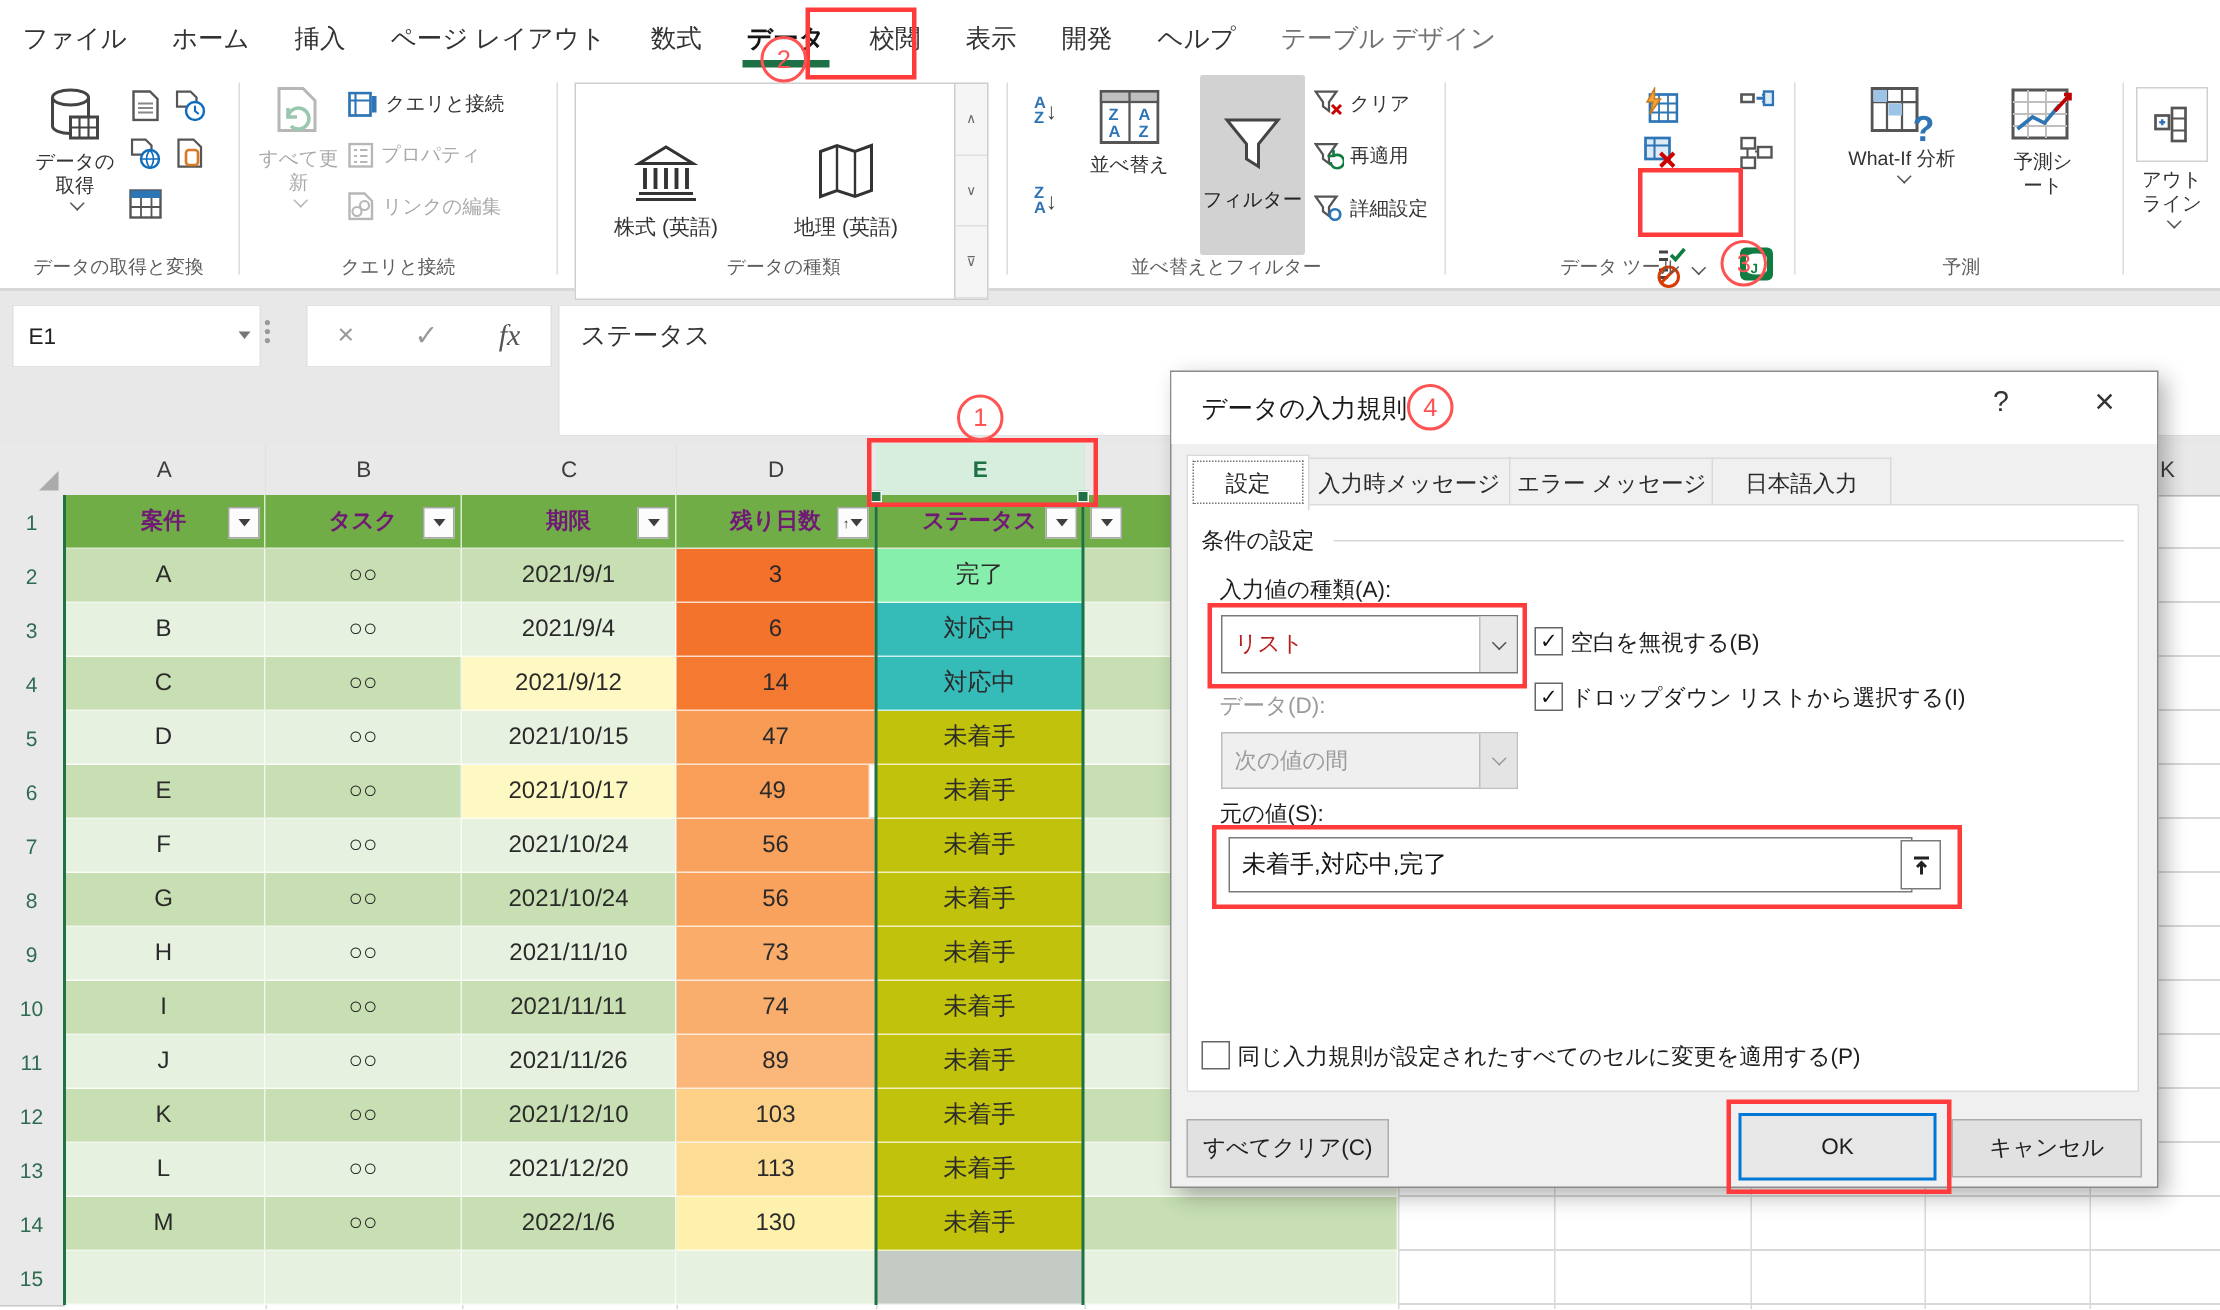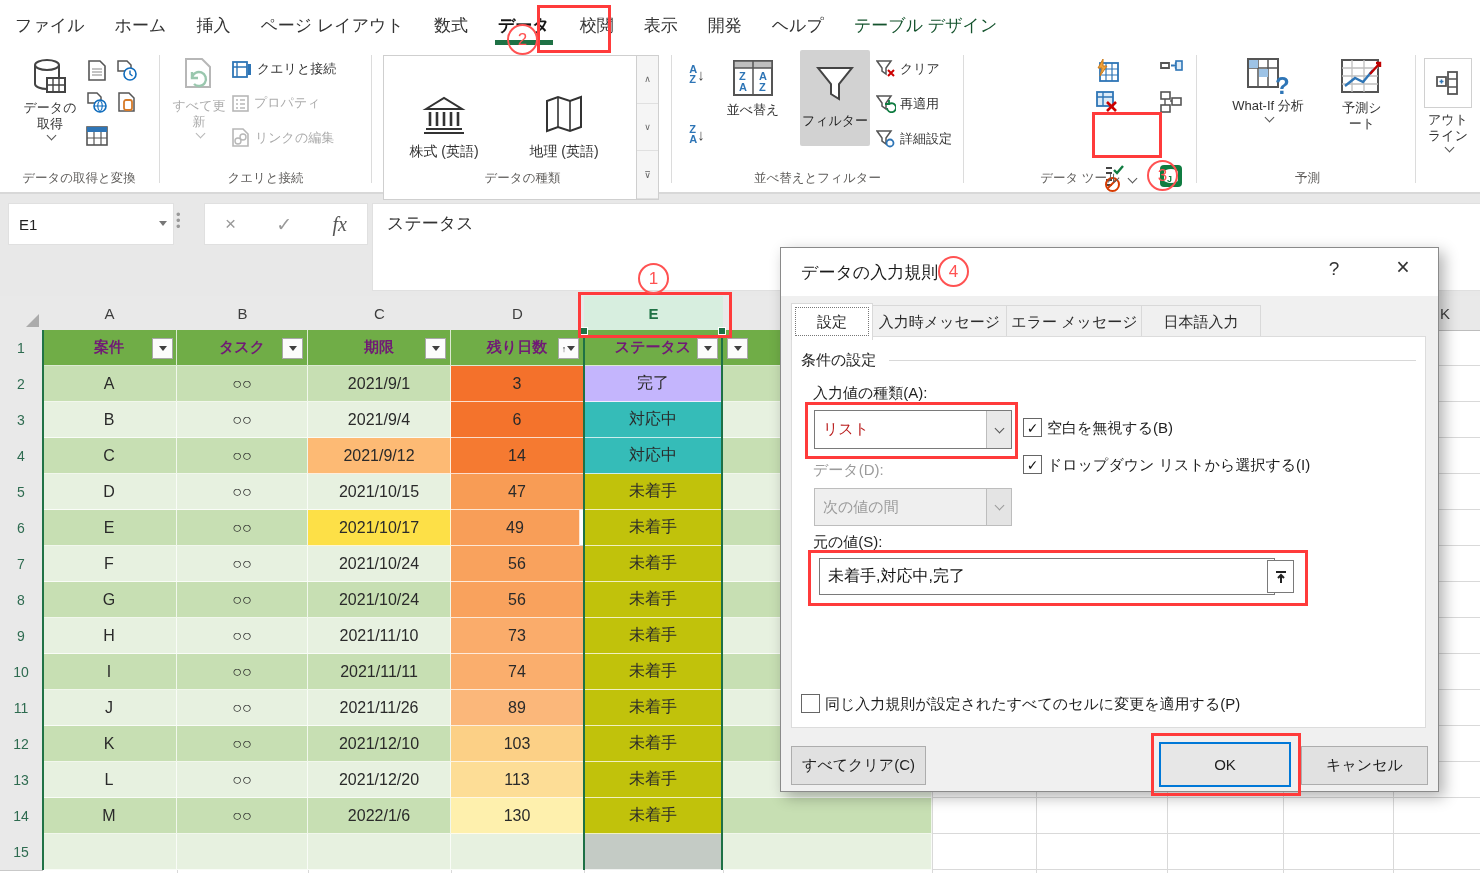--- a/index.html
+++ b/index.html
@@ -5,21 +5,21 @@
   html,body{margin:0;padding:0;background:#fff;}
   body{width:1480px;height:873px;position:relative;overflow:hidden;
        font-family:"Liberation Sans","DejaVu Sans",sans-serif;color:#262626;}
   .abs{position:absolute;box-sizing:border-box;}
   
   #ribbon{position:absolute;left:0;top:0;width:1480px;height:192px;background:#fff;z-index:5;border-bottom:2px solid #D8D8D8;}
   #tab-row{position:absolute;left:0;top:0;width:1372px;height:50px;display:flex;align-items:center;}
   .rtab{padding:0 15px;font-size:17px;color:#333;height:50px;display:flex;align-items:center;position:relative;white-space:nowrap;cursor:pointer;}
   .rtab.active{font-weight:bold;color:#151515;}
   .rtab.active .tab-underline{position:absolute;left:12px;right:12px;bottom:5px;height:5px;background:#1E7145;}
-  .rtab.contextual{color:#14532d;}
+  .rtab.contextual{color:#737373;}
   #ribbon-body{position:absolute;left:0;top:50px;width:1480px;height:140px;}
   .gdiv{position:absolute;top:5px;height:128px;width:1px;background:#DCDCDC;}
   .grp-label{position:absolute;bottom:3px;font-size:12.5px;color:#5F5D5B;text-align:center;white-space:nowrap;}
   .bigbtn{position:absolute;display:flex;flex-direction:column;align-items:center;font-size:13px;color:#333;text-align:center;line-height:16px;}
   .smicon{position:absolute;width:26px;height:24px;display:flex;align-items:center;justify-content:center;}
   .smrow{position:absolute;display:flex;align-items:center;font-size:13px;color:#333;white-space:nowrap;}
   .dis{opacity:.42;}
   .chv{width:6px;height:6px;border-right:1.6px solid #555;border-bottom:1.6px solid #555;transform:rotate(45deg);display:inline-block;margin-left:3px;margin-bottom:2px;}
   .gallery{position:absolute;left:383px;top:5px;width:252px;height:143px;background:#fff;border:1px solid #CFCFCF;display:flex;}
   .gal-item{width:120px;display:flex;flex-direction:column;align-items:center;justify-content:center;font-size:14px;color:#333;gap:8px;cursor:pointer;}
@@ -238,21 +238,21 @@
         <rect x="1" y="1" width="38" height="34" fill="#fff" stroke="#555" stroke-width="2"></rect>
         <rect x="1" y="1" width="38" height="7" fill="#BFBFBF" stroke="#555" stroke-width="1.5"></rect>
         <path d="M20 1 v34" stroke="#555" stroke-width="1.5"></path>
         <text x="6" y="20" font-size="11" font-weight="bold" fill="#2E75B6">Z</text>
           <text x="6" y="31" font-size="11" font-weight="bold" fill="#2E75B6">A</text>
         <text x="26" y="20" font-size="11" font-weight="bold" fill="#2E75B6">A</text>
           <text x="26" y="31" font-size="11" font-weight="bold" fill="#2E75B6">Z</text>
       </svg>
       <span style="margin-top:6px;">並べ替え</span>
     </div>
-    <div class="abs" style="left:800px;top:0px;width:70px;height:96px;background:#D2D2D2;border-radius:2px;display:flex;flex-direction:column;align-items:center;justify-content:center;gap:10px;">
+    <div class="abs" style="left:800px;top:0px;width:70px;height:120px;background:#D2D2D2;border-radius:2px;display:flex;flex-direction:column;align-items:center;justify-content:center;gap:10px;">
       <svg class="ic" width="38" height="36" viewBox="0 0 38 36">
         <path d="M2 2 h34 L23 18 V33 l-8 -5 V18 z" fill="#fff" stroke="#444" stroke-width="2"></path>
       </svg>
       <span style="font-size:13px;color:#222;">フィルター</span>
     </div>
     <div class="smrow" style="left:876px;top:10px;">
       <svg class="ic" width="20" height="18" viewBox="0 0 20 18" style="margin-right:4px;">
           <path d="M1 1 h14 L10 8 V14 l-4 -3 V8 z" fill="#fff" stroke="#555" stroke-width="1.5"></path>
           <path d="M12 10 l6 6 M18 10 l-6 6" stroke="#C00" stroke-width="2"></path>
         </svg>
@@ -447,43 +447,43 @@
       <div class="fbtn" style="left:697px;top:42px;">
         <span class="tri"></span>
       </div>
       <div class="fbtn" style="left:727px;top:42px;">
         <span class="tri"></span>
       </div>
       <div class="cell" style="left:42px;top:70px;width:135px;height:36px;background:#C7DFB3;">A</div>
       <div class="cell" style="left:177px;top:70px;width:131px;height:36px;background:#C7DFB3;">○○</div>
       <div class="cell" style="left:308px;top:70px;width:143px;height:36px;background:#C7DFB3;">2021/9/1</div>
       <div class="cell" style="left:451px;top:70px;width:133px;height:36px;background:#F4712B;">3</div>
-      <div class="cell" style="left:584px;top:70px;width:139px;height:36px;background:#c4b5fd;">完了</div>
+      <div class="cell" style="left:584px;top:70px;width:139px;height:36px;background:#86efac;">完了</div>
       <div class="cell" style="left:723px;top:70px;width:209px;height:36px;background:#C7DFB3;"></div>
       <div class="cell" style="left:42px;top:106px;width:135px;height:36px;background:#E7F1E0;">B</div>
       <div class="cell" style="left:177px;top:106px;width:131px;height:36px;background:#E7F1E0;">○○</div>
       <div class="cell" style="left:308px;top:106px;width:143px;height:36px;background:#E7F1E0;">2021/9/4</div>
       <div class="cell" style="left:451px;top:106px;width:133px;height:36px;background:#F4732C;">6</div>
       <div class="cell" style="left:584px;top:106px;width:139px;height:36px;background:#35BCB8;">対応中</div>
       <div class="cell" style="left:723px;top:106px;width:209px;height:36px;background:#E7F1E0;"></div>
       <div class="cell" style="left:42px;top:142px;width:135px;height:36px;background:#C7DFB3;">C</div>
       <div class="cell" style="left:177px;top:142px;width:131px;height:36px;background:#C7DFB3;">○○</div>
-      <div class="cell" style="left:308px;top:142px;width:143px;height:36px;background:#fdba74;">2021/9/12</div>
+      <div class="cell" style="left:308px;top:142px;width:143px;height:36px;background:#fef9c3;">2021/9/12</div>
       <div class="cell" style="left:451px;top:142px;width:133px;height:36px;background:#F57A31;">14</div>
       <div class="cell" style="left:584px;top:142px;width:139px;height:36px;background:#35BCB8;">対応中</div>
       <div class="cell" style="left:723px;top:142px;width:209px;height:36px;background:#C7DFB3;"></div>
       <div class="cell" style="left:42px;top:178px;width:135px;height:36px;background:#E7F1E0;">D</div>
       <div class="cell" style="left:177px;top:178px;width:131px;height:36px;background:#E7F1E0;">○○</div>
       <div class="cell" style="left:308px;top:178px;width:143px;height:36px;background:#E7F1E0;">2021/10/15</div>
       <div class="cell" style="left:451px;top:178px;width:133px;height:36px;background:#F89C55;">47</div>
       <div class="cell" style="left:584px;top:178px;width:139px;height:36px;background:#C1C20B;">未着手</div>
       <div class="cell" style="left:723px;top:178px;width:209px;height:36px;background:#E7F1E0;"></div>
       <div class="cell" style="left:42px;top:214px;width:135px;height:36px;background:#C7DFB3;">E</div>
       <div class="cell" style="left:177px;top:214px;width:131px;height:36px;background:#C7DFB3;">○○</div>
-      <div class="cell" style="left:308px;top:214px;width:143px;height:36px;background:#fde047;">2021/10/17</div>
+      <div class="cell" style="left:308px;top:214px;width:143px;height:36px;background:#fef9c3;">2021/10/17</div>
       <div class="cell" style="left:451px;top:214px;width:129px;height:36px;background:#F89E58;">49</div>
       <div class="cell" style="left:584px;top:214px;width:139px;height:36px;background:#C1C20B;">未着手</div>
       <div class="cell" style="left:723px;top:214px;width:209px;height:36px;background:#C7DFB3;"></div>
       <div class="cell" style="left:42px;top:250px;width:135px;height:36px;background:#E7F1E0;">F</div>
       <div class="cell" style="left:177px;top:250px;width:131px;height:36px;background:#E7F1E0;">○○</div>
       <div class="cell" style="left:308px;top:250px;width:143px;height:36px;background:#E7F1E0;">2021/10/24</div>
       <div class="cell" style="left:451px;top:250px;width:133px;height:36px;background:#F9A25D;">56</div>
       <div class="cell" style="left:584px;top:250px;width:139px;height:36px;background:#C1C20B;">未着手</div>
       <div class="cell" style="left:723px;top:250px;width:209px;height:36px;background:#E7F1E0;"></div>
       <div class="cell" style="left:42px;top:286px;width:135px;height:36px;background:#C7DFB3;">G</div>

